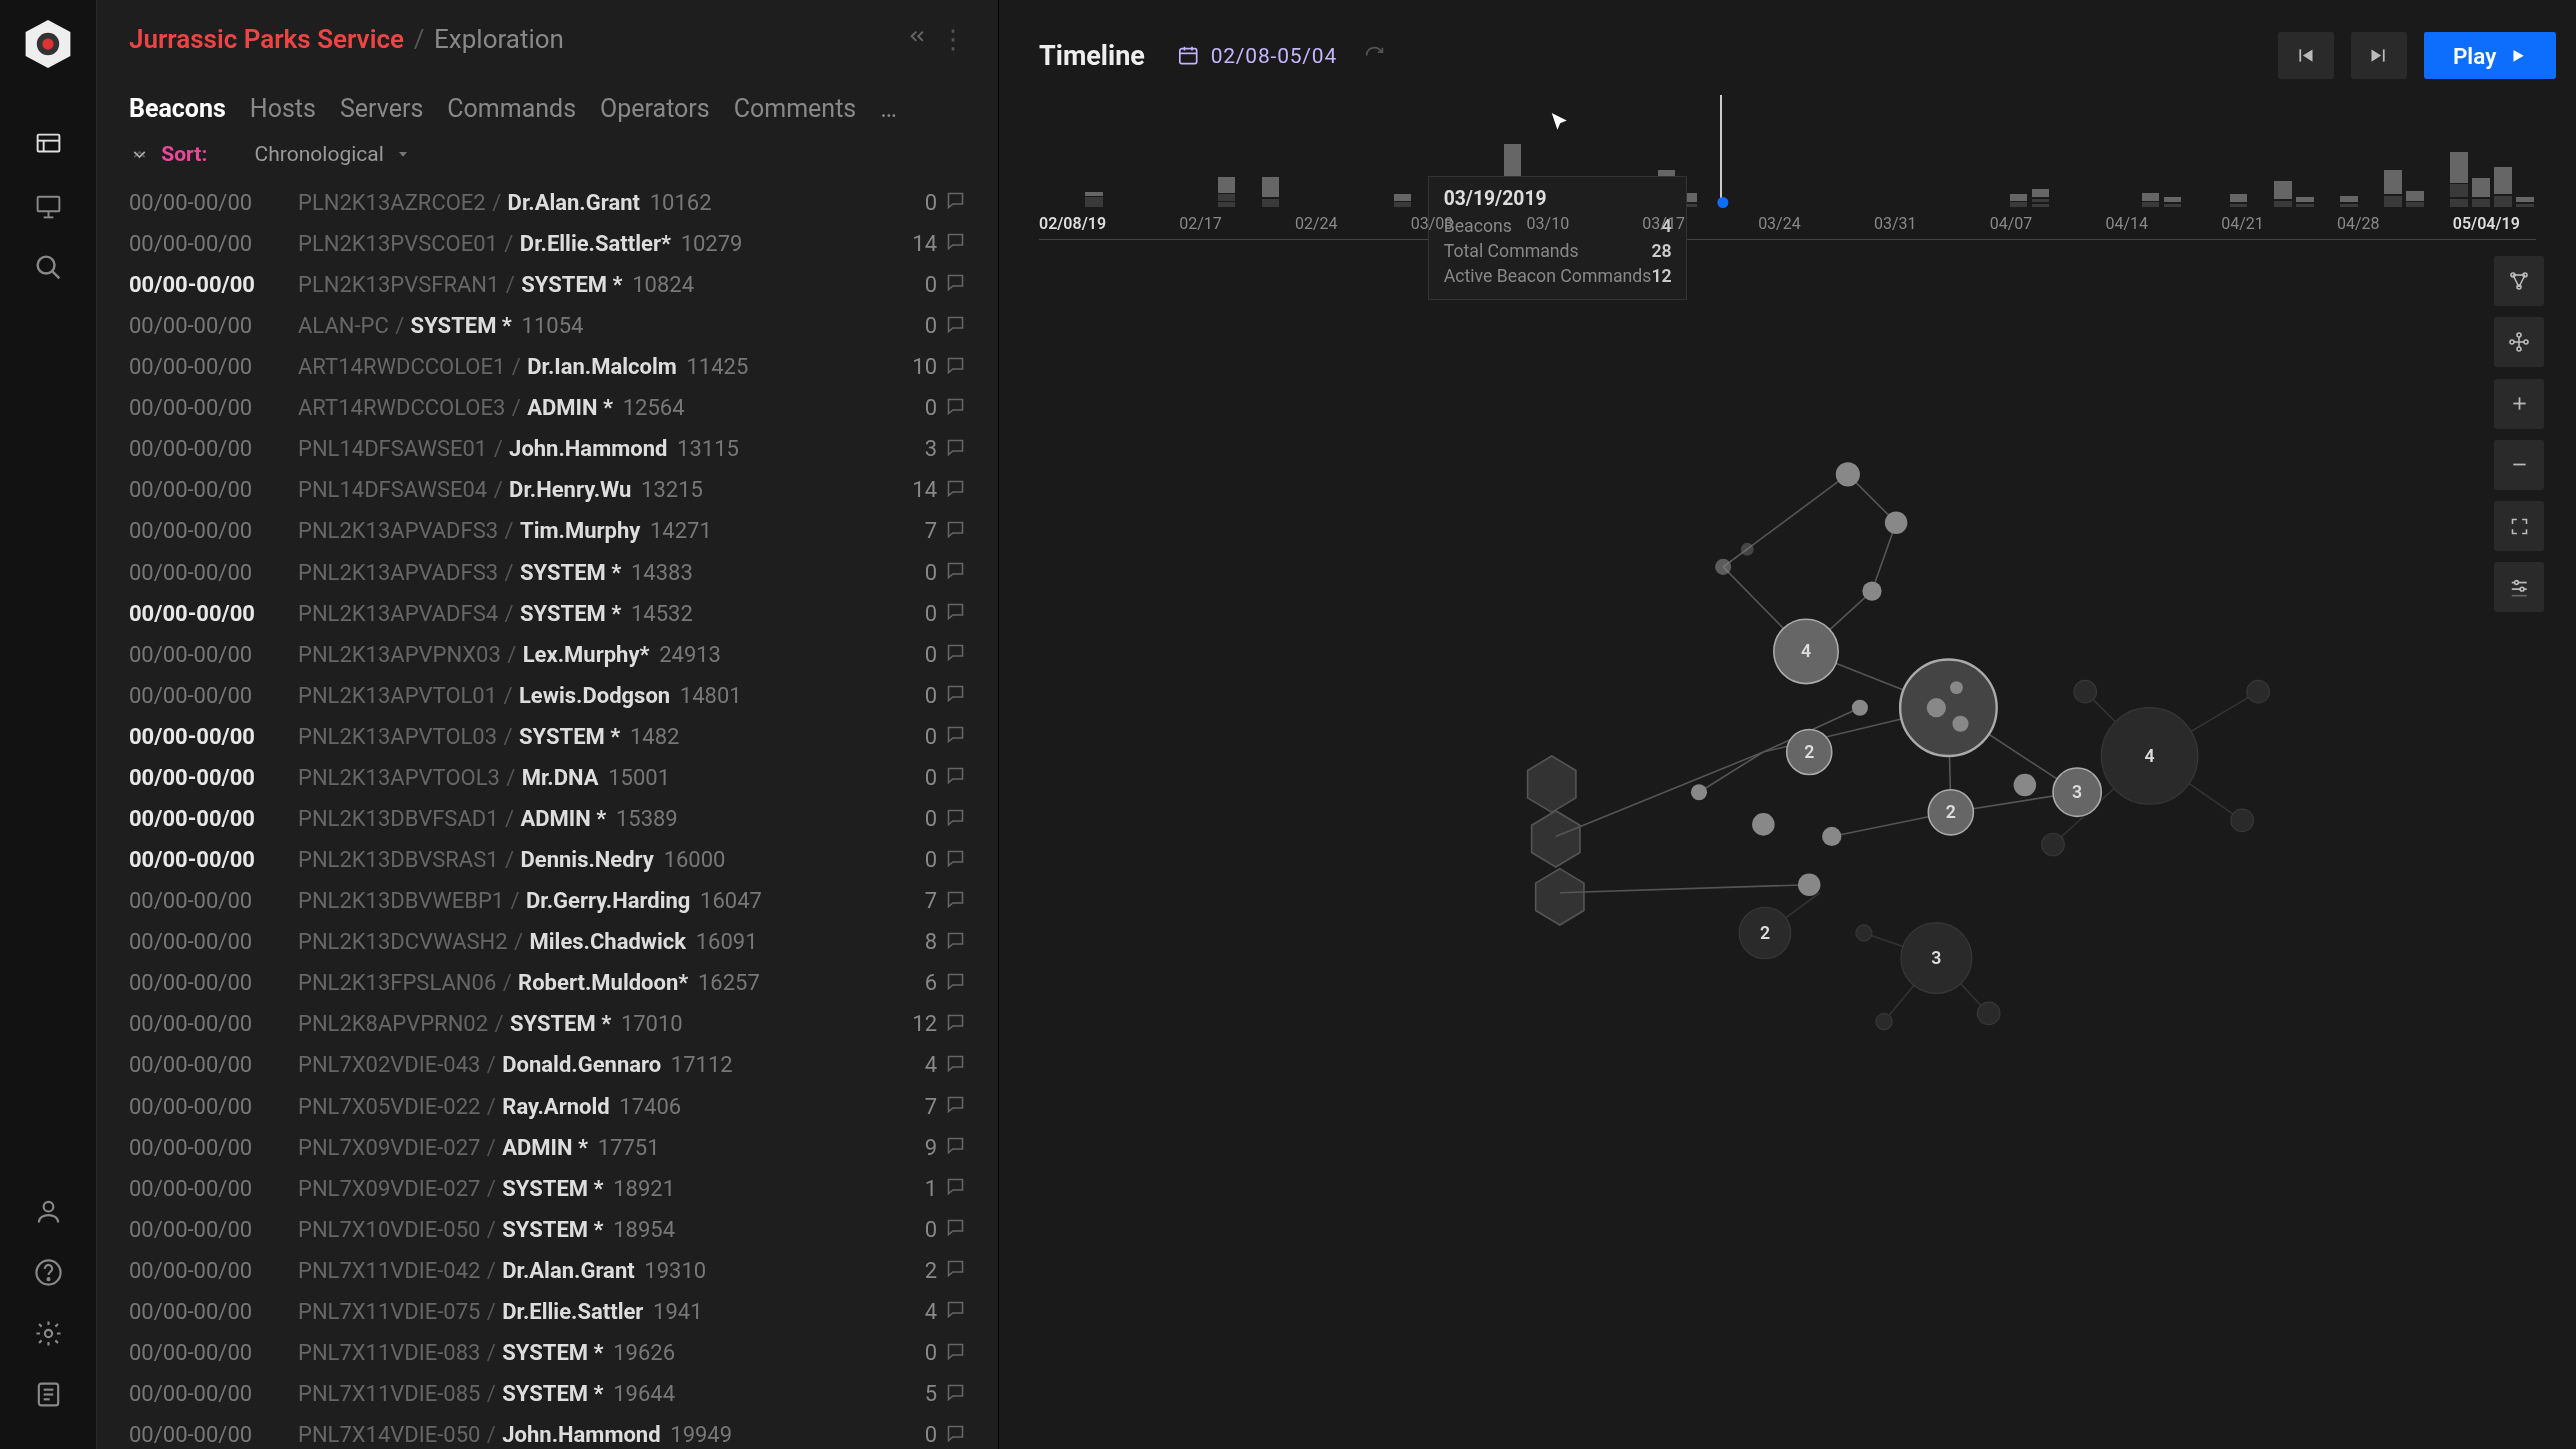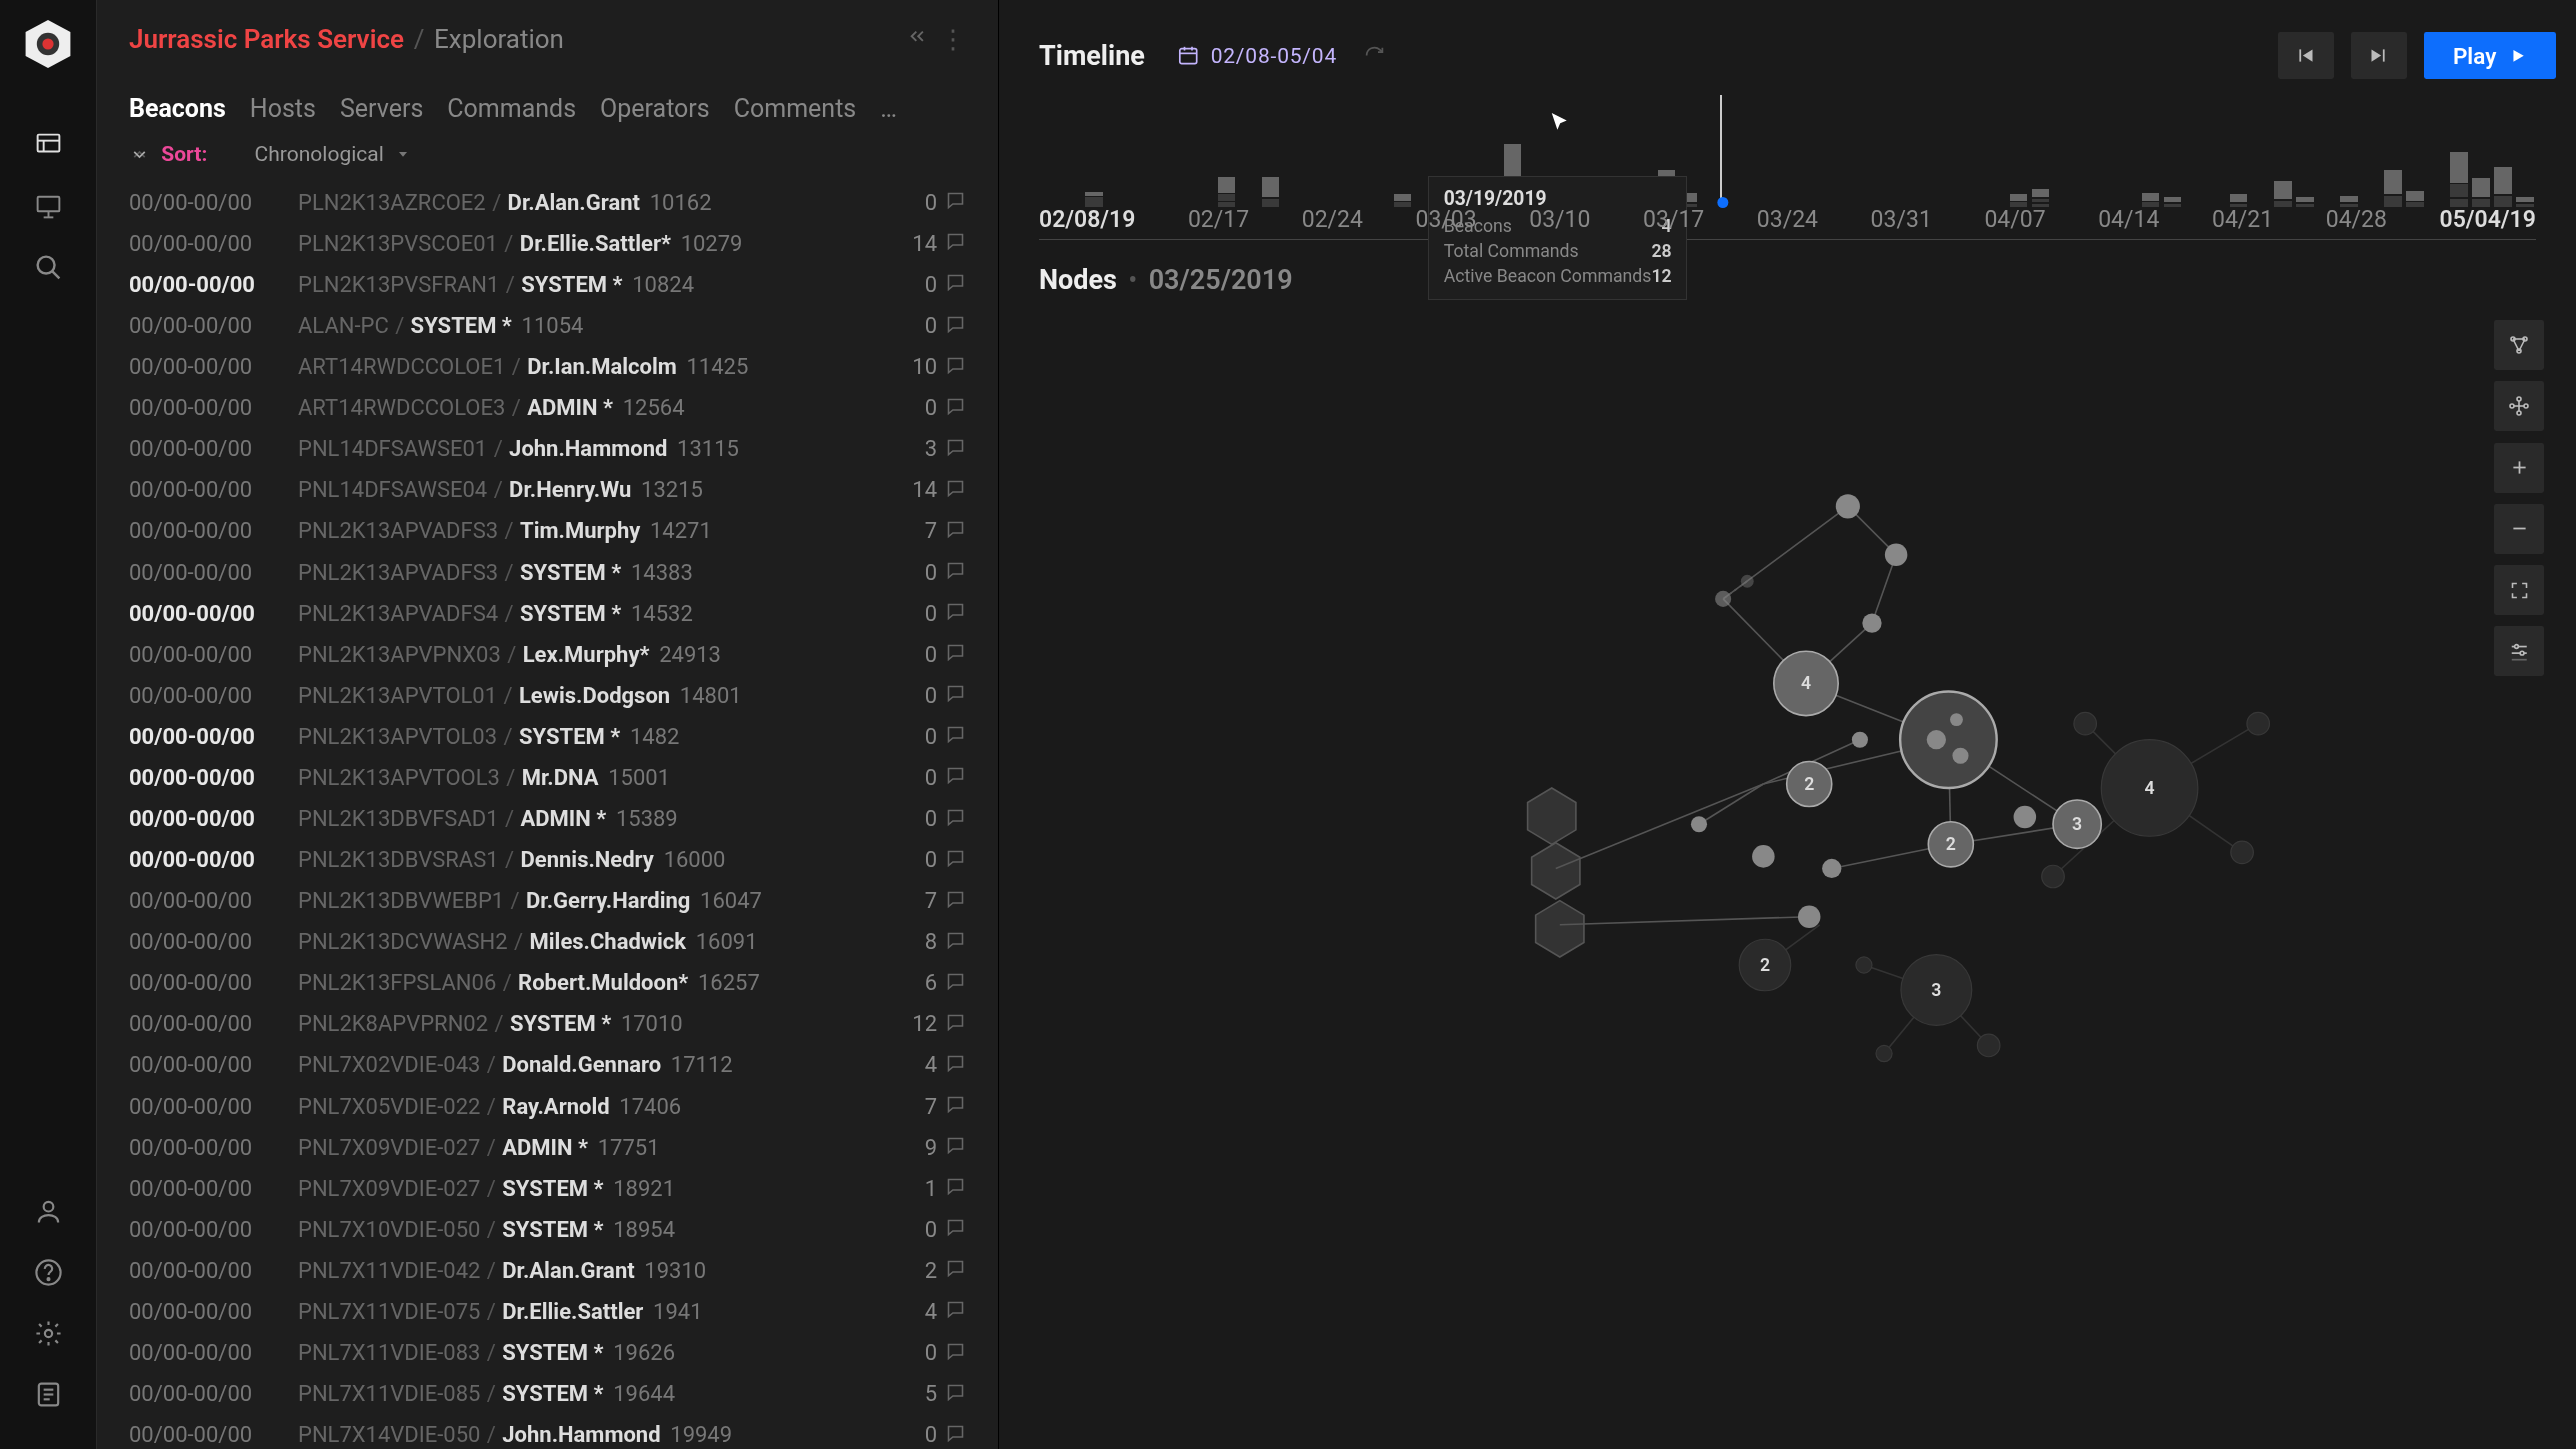--- a/index.html
+++ b/index.html
@@ -155,23 +155,23 @@
   margin:0 2.4px;
   display:flex;
   flex-direction:column;
   justify-content:flex-end;
   gap:1.6px;
 }
 .timeline-bars .seg {
   background:#444;
 }
 .timeline-labels {
-  position:absolute; bottom:6.4px; left:0; right:0;
+  position:absolute; bottom:6.4px; left:0; right:16px;
   display:flex; justify-content:space-between;
-  font-size:23px; color:#888;
+  font-size:16px; color:#888;
 }
 .timeline-labels span:first-child,
 .timeline-labels span:last-child { color:#ddd; font-weight:600; }
 .playhead {
   position:absolute; top:0; bottom:32px;
   width:1.6px; background:#ccc;
 }
 .playhead-dot {
   position:absolute; bottom:31px;
   width:11.3px; height:11.3px; background:#0d6efd;
@@ -884,25 +884,20 @@
         <span>03/24</span>
         <span>03/31</span>
         <span>04/07</span>
         <span>04/14</span>
         <span>04/21</span>
         <span>04/28</span>
         <span>05/04/19</span>
       </div>
   </div>
 
-  <div class="nodes-header">
-    <span class="title">Nodes</span>
-    <span class="dot">•</span>
-    <span class="date">03/25/2019</span>
-  </div>
 
   <div class="canvas">
     <svg class="graph" viewBox="0 0 1960 1340">
 
       <line class="dim" x1="1430" y1="560" x2="1565" y2="480"></line>
       <line class="dim" x1="1430" y1="560" x2="1545" y2="640"></line>
       <line class="dim" x1="1430" y1="560" x2="1310" y2="670"></line>
       <line class="dim" x1="1430" y1="560" x2="1350" y2="480"></line>
       <circle class="dim" cx="1430" cy="560" r="60"></circle>
       <text x="1430" y="560">4</text>

